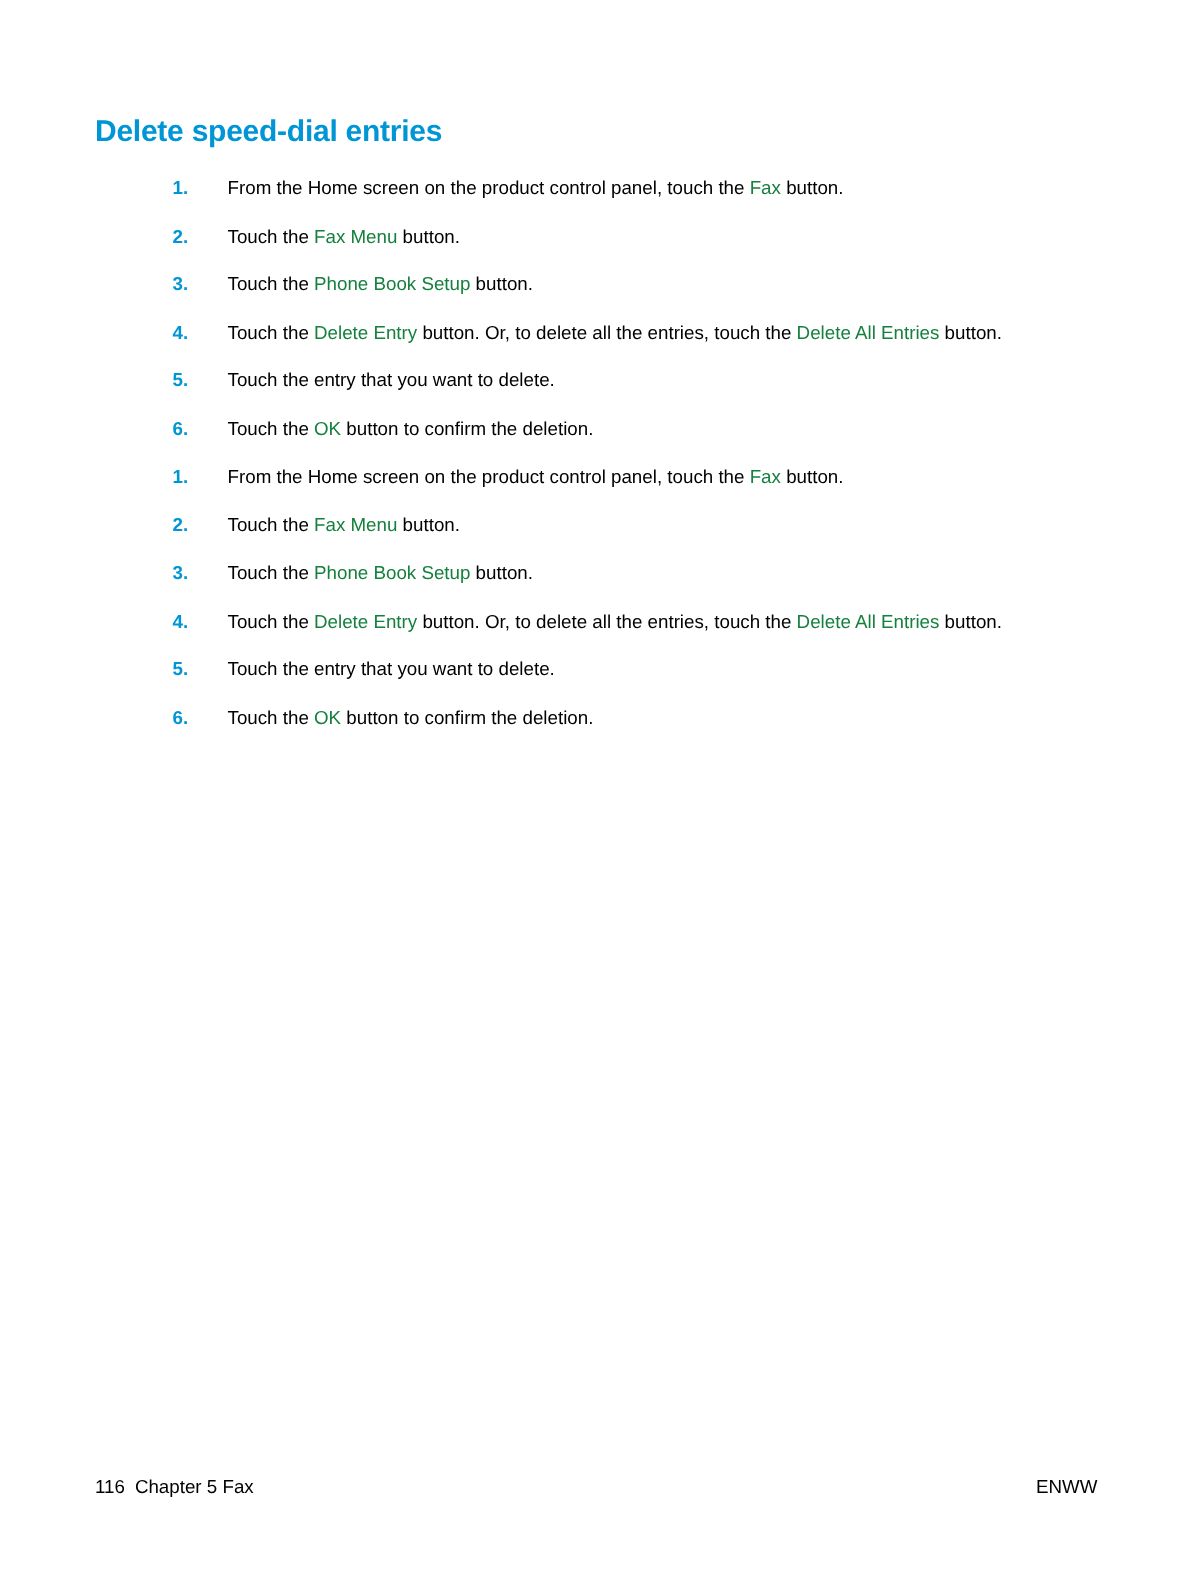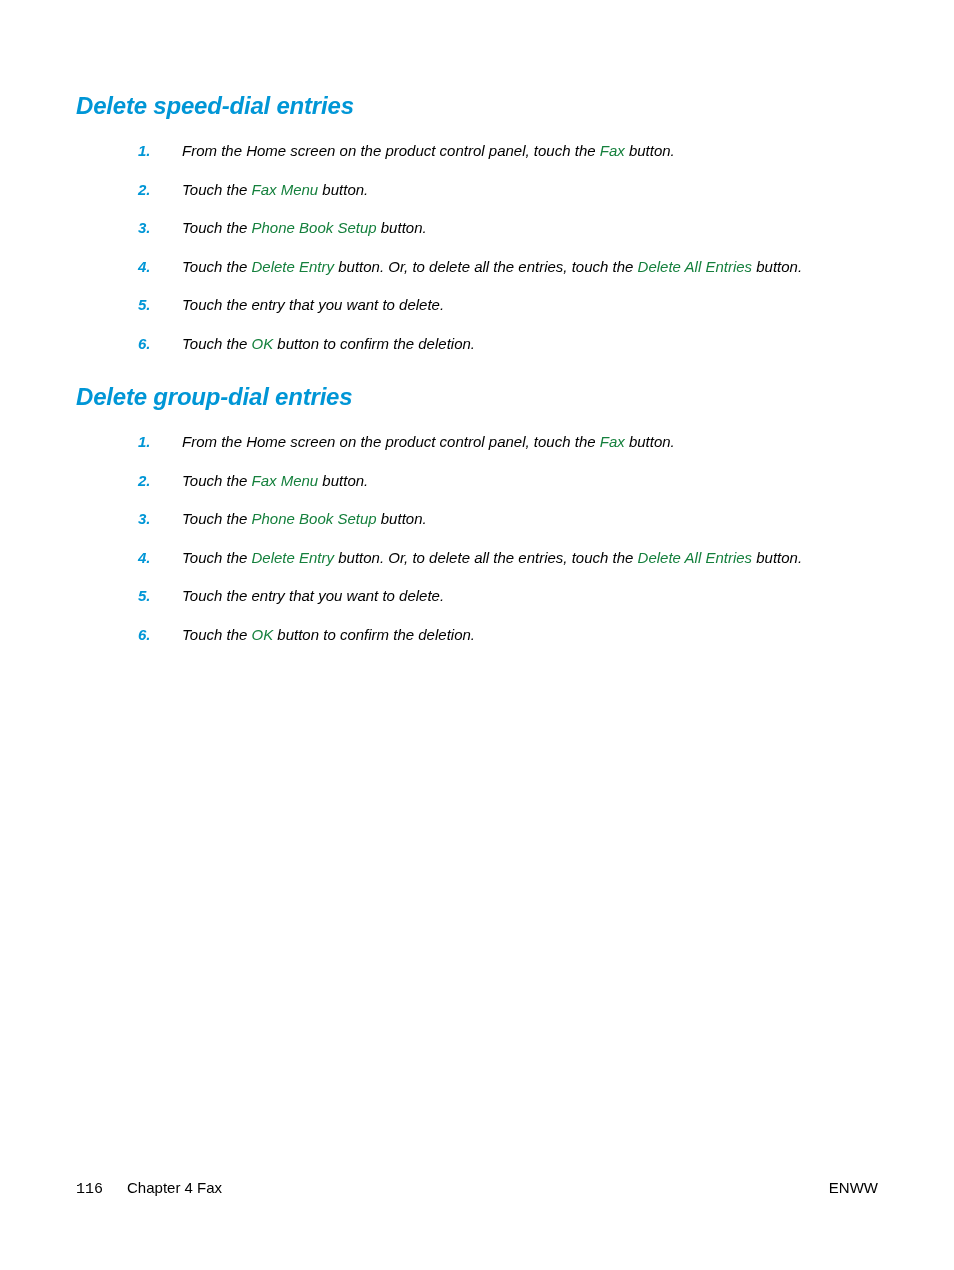--- a/index.html
+++ b/index.html
@@ -8,21 +8,20 @@
     font-family: Arial, Helvetica, sans-serif;
     background: #fff;
     color: #000;
     width: 954px;
     height: 1270px;
     position: relative;
     box-sizing: border-box;
   }
   .page {
     padding: 92px 76px 0 76px;
-    font-style: italic;
   }
   h2 {
     color: #0096d6;
     font-size: 24px;
     font-weight: bold;
     margin: 0 0 20px 0;
     letter-spacing: -0.2px;
   }
   h2.second {
     margin-top: 28px;
@@ -54,22 +53,21 @@
   .footer {
     position: absolute;
     bottom: 72px;
     left: 76px;
     right: 76px;
     font-size: 15px;
     display: flex;
     justify-content: space-between;
   }
   .footer-left span.page-num {
-    margin-right: 24px;
-    font-family: Liberation Mono, monospace;
+    margin-right: 8px;
   }
 </style>
 </head>
 <body>
 
 <div class="page">
 
   <h2>Delete speed-dial entries</h2>
   <ol>
     <li>
@@ -91,21 +89,20 @@
     <li>
       <span class="num">5.</span>
       <span class="step-text"><span>Touch the entry that you want to delete.</span></span>
     </li>
     <li>
       <span class="num">6.</span>
       <span class="step-text"><span>Touch the </span><span class="ui">OK</span><span> button to confirm the deletion.</span></span>
     </li>
   </ol>
 
-  <h2 class="second">Delete group-dial entries</h2>
   <ol>
     <li>
       <span class="num">1.</span>
       <span class="step-text"><span>From the Home screen on the product control panel, touch the </span><span class="ui">Fax</span><span> button.</span></span>
     </li>
     <li>
       <span class="num">2.</span>
       <span class="step-text"><span>Touch the </span><span class="ui">Fax Menu</span><span> button.</span></span>
     </li>
     <li>
@@ -123,16 +120,16 @@
     <li>
       <span class="num">6.</span>
       <span class="step-text"><span>Touch the </span><span class="ui">OK</span><span> button to confirm the deletion.</span></span>
     </li>
   </ol>
 
 </div>
 
 <div class="footer">
   <div class="footer-left">
-    <span class="page-num">116</span><span>Chapter 4   Fax</span>
+    <span class="page-num">116</span><span>Chapter 5   Fax</span>
   </div>
   <div>ENWW</div>
 </div>
 
 </body></html>

